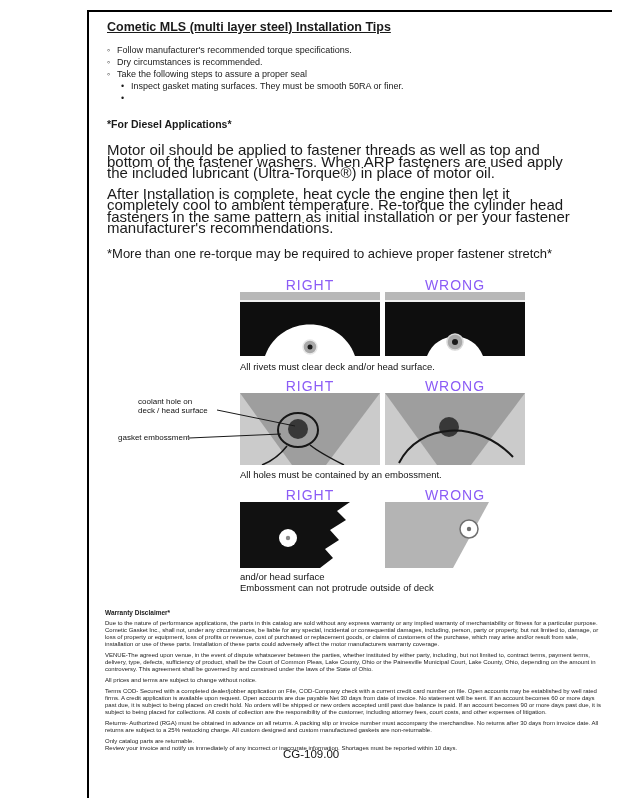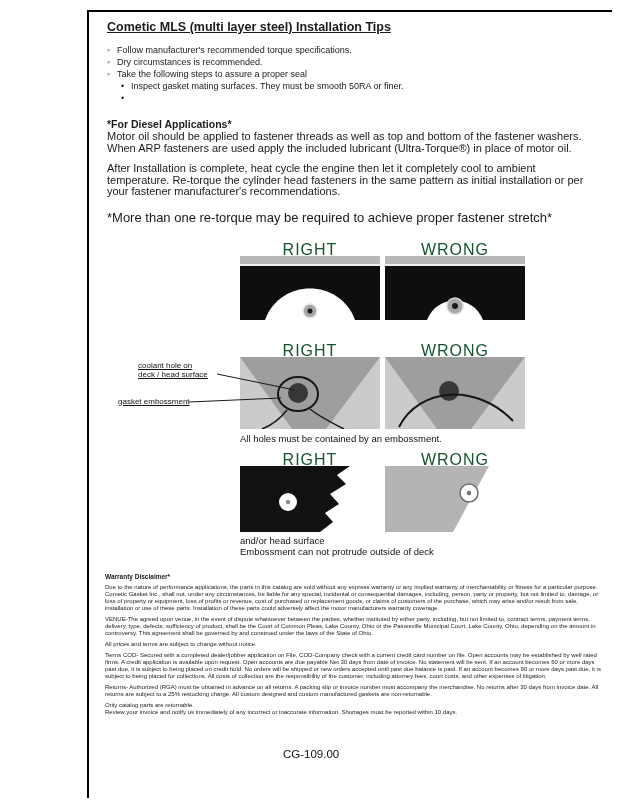--- a/index.html
+++ b/index.html
@@ -12,31 +12,31 @@
   .border-left{position:absolute;left:87px;top:10px;width:2px;height:788px;background:#000;}
   .content{position:absolute;left:105px;top:14px;width:502px;}
   .title{
     font-size:12.5px;font-weight:bold;text-decoration:underline;
     margin:6px 0 10px 2px;
   }
   .bullets{font-size:9px;line-height:12px;}
   .bullet-row{display:flex;margin-left:2px;}
   .bullet-row .glyph{width:10px;flex:0 0 10px;text-align:left;}
   .bullet-row.sub{margin-left:16px;}
-  .diesel-heading{font-size:10.5px;font-weight:bold;margin:14px 0 1px 2px;}
-  .para{font-size:11px;line-height:11.5px;width:478px;margin:0 0 9px 2px;}
+  .diesel-heading{font-size:10.5px;font-weight:bold;margin:14px 0 14px 2px;}
+  .para{font-size:15px;line-height:11.5px;width:478px;margin:0 0 9px 2px;}
   .note{font-size:13px;margin:12px 0 0 2px;}
   .diagrams{position:relative;height:322px;margin-top:16px;}
   .col-label{
-    position:absolute;width:140px;text-align:center;font-size:16px;
-    letter-spacing:1px;color:#14532d;
+    position:absolute;width:140px;text-align:center;font-size:14px;
+    letter-spacing:1px;color:#8b5cf6;
   }
   .dimg{position:absolute;width:140px;}
   .caption{position:absolute;font-size:9.5px;line-height:11px;color:#111;}
-  .annotation{position:absolute;font-size:8px;line-height:9.5px;color:#111;text-decoration:underline;}
+  .annotation{position:absolute;font-size:8px;line-height:9.5px;color:#111;}
   .leaders{position:absolute;left:0;top:0;pointer-events:none;}
   .disclaimer{margin-top:10px;width:502px;}
   .d-head{font-size:6.5px;font-weight:bold;margin-bottom:4px;}
   .d-para{font-size:6px;line-height:7px;margin:0 0 4px 0;color:#222;}
   .footer{position:absolute;left:283px;top:748px;font-size:11.5px;color:#111;}
 </style>
 </head>
 <body>
 
 <div class="page">
@@ -88,20 +88,21 @@
         <circle cx="70" cy="55" r="2.5" fill="#1a1a1a"></circle>
       </svg>
       <svg class="dimg" style="left:280px;top:15px;" width="140" height="64">
         <rect width="140" height="8" fill="#b8b8b8"></rect>
         <rect y="8" width="140" height="2" fill="#f0f0f0"></rect>
         <rect y="10" width="140" height="54" fill="#0e0e0e"></rect>
         <path d="M42,64 C52,38 88,38 98,64 Z" fill="#ffffff"></path>
         <circle cx="70" cy="50" r="8" fill="#a8a8a8" stroke="#d8d8d8" stroke-width="1.5"></circle>
         <circle cx="70" cy="50" r="3" fill="#1a1a1a"></circle>
       </svg>
+      <div class="caption" style="left:135px;top:84px;">All rivets must clear deck and/or head surface.</div>
 
       <div class="col-label" style="left:135px;top:101px;">RIGHT</div>
       <div class="col-label" style="left:280px;top:101px;">WRONG</div>
 
       <svg class="dimg" style="left:135px;top:116px;" width="140" height="72">
         <rect width="140" height="72" fill="#cbcbcb"></rect>
         <path d="M0,0 H140 L86,72 H52 Z" fill="#9e9e9e"></path>
         <circle cx="58" cy="36" r="10" fill="#383838"></circle>
         <ellipse cx="58" cy="37" rx="20" ry="17" fill="none" stroke="#161616" stroke-width="2"></ellipse>
         <path d="M47,53 C40,62 32,68 22,72" fill="none" stroke="#161616" stroke-width="1.5"></path>

